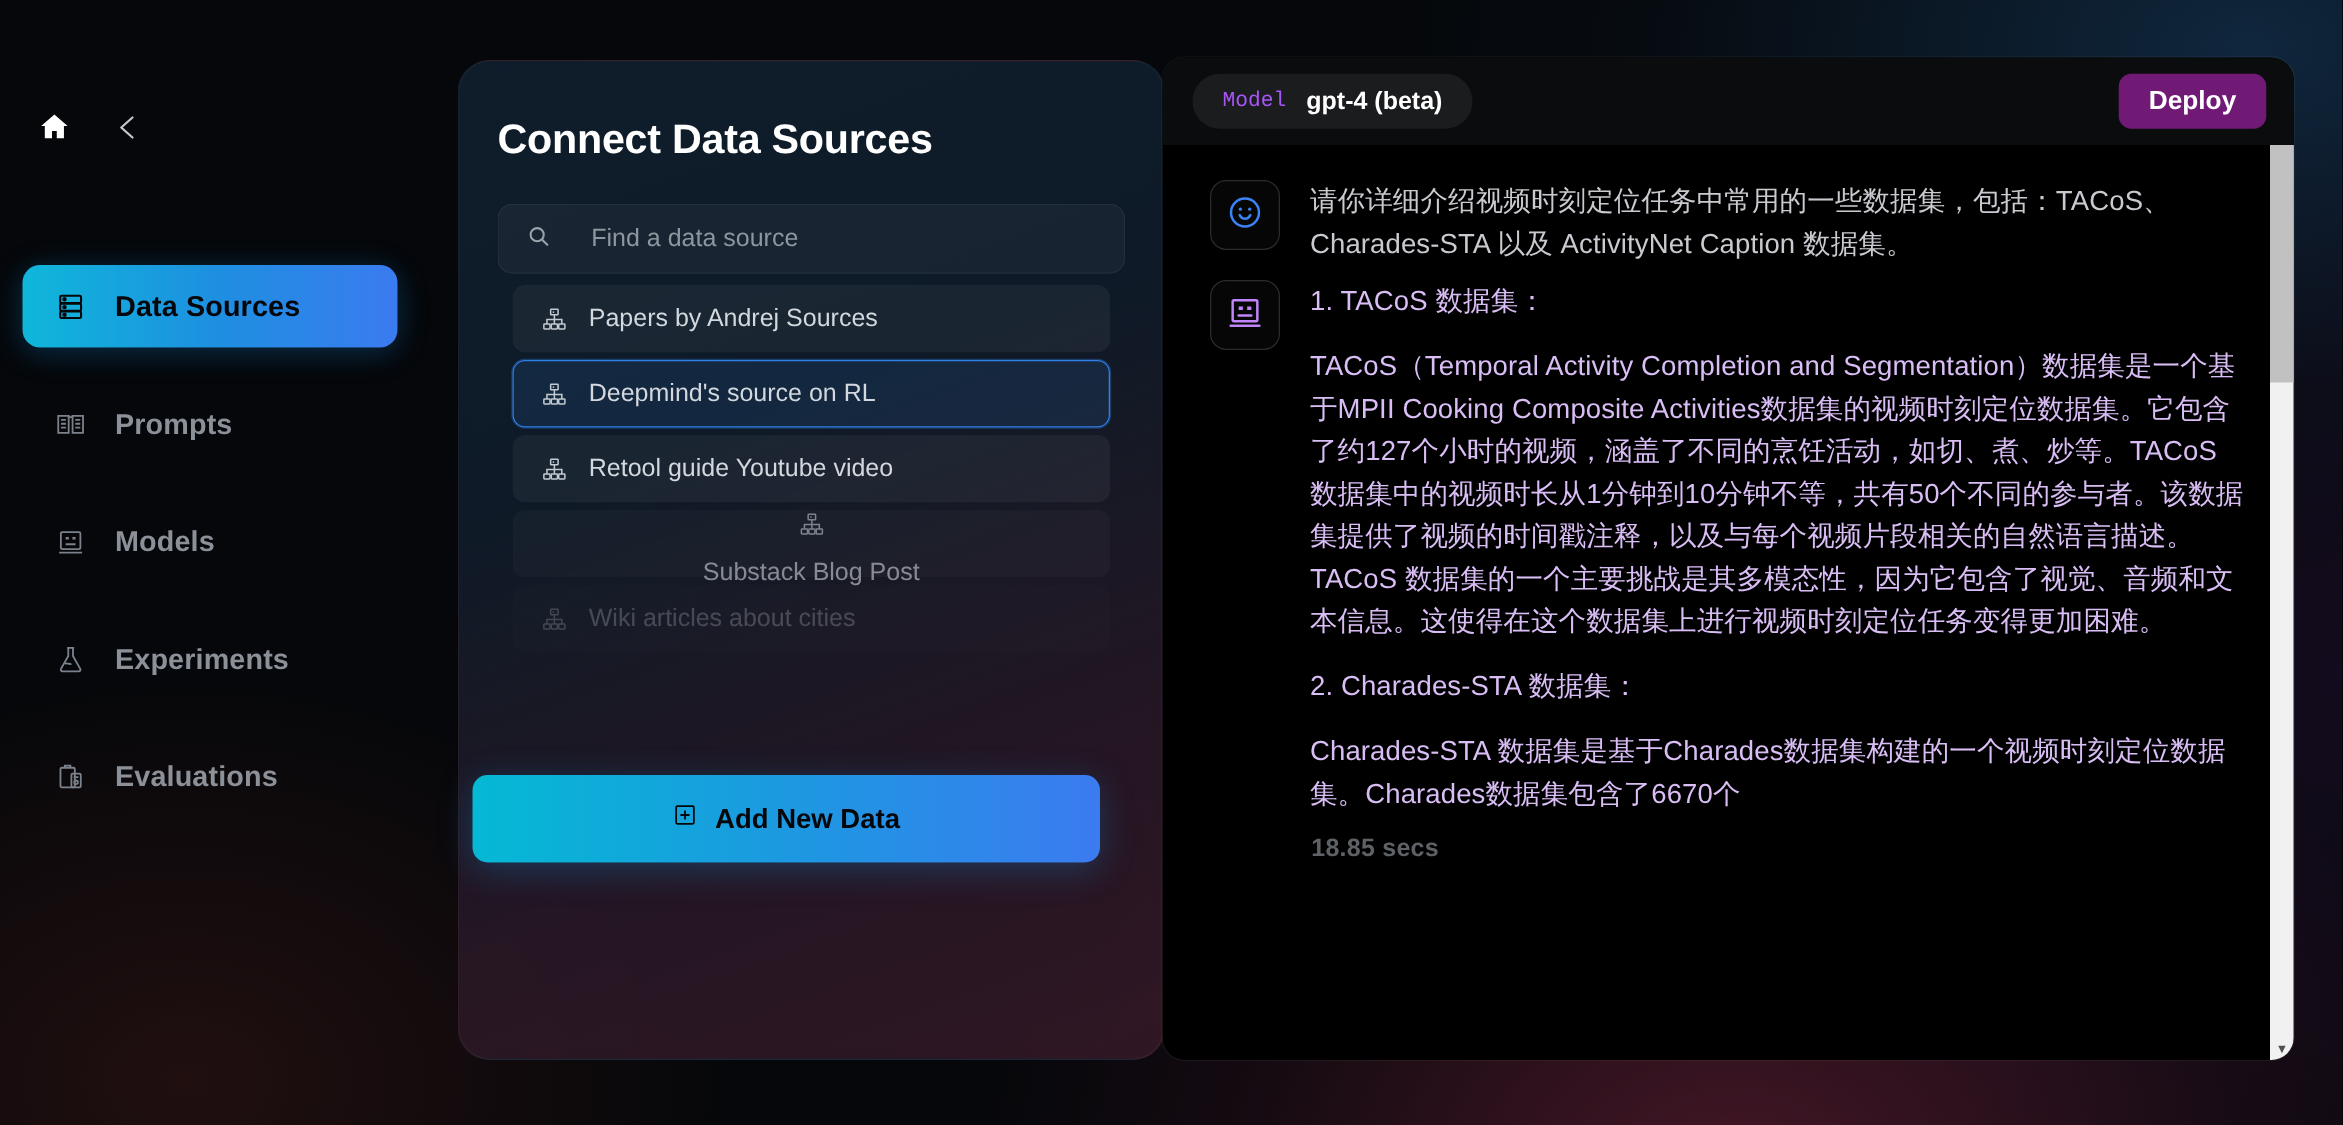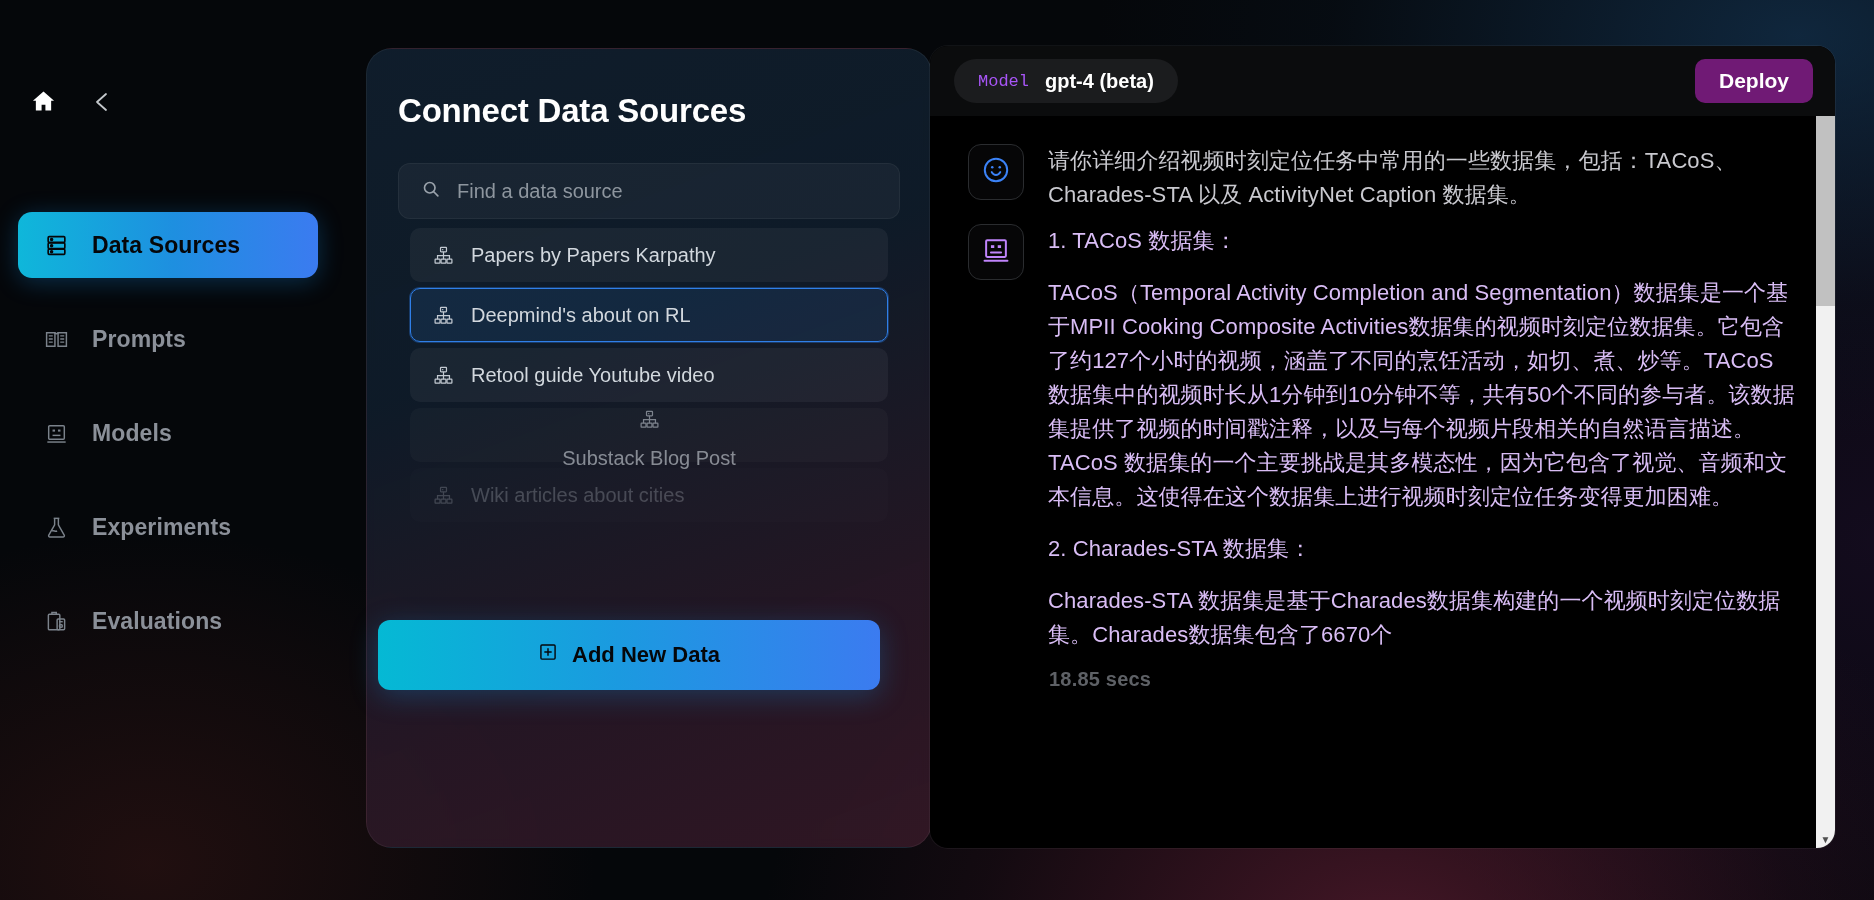--- a/index.html
+++ b/index.html
@@ -90,21 +90,21 @@
   #ds-search {
     position: absolute;
     left: 32px; top: 115px;
     width: 502px;
     height: 56px;
     border-radius: 12px;
     background: rgba(255,255,255,0.045);
     border: 1px solid rgba(255,255,255,0.05);
     display: flex;
     align-items: center;
-    gap: 16px;
+    gap: 32px;
     padding: 0 22px;
   }
   #ds-search .ph {
     font-size: 20px;
     color: #8e969f;
     font-weight: 400;
   }
 
   #ds-list {
     position: absolute;
@@ -388,35 +388,35 @@
       <span class="ds-ic">
         <svg width="21" height="21" viewBox="0 0 24 24" fill="none" stroke="#c3cad2" stroke-width="1.4">
           <rect x="8.6" y="2.8" width="6.8" height="5" rx="0.6"></rect>
           <rect x="2.4" y="16.2" width="5.6" height="4.6" rx="0.6"></rect>
           <rect x="9.2" y="16.2" width="5.6" height="4.6" rx="0.6"></rect>
           <rect x="16" y="16.2" width="5.6" height="4.6" rx="0.6"></rect>
           <path d="M12 7.8v4.4M5.2 16.2v-4h13.6v4M12 12.2v4"></path>
           <circle cx="11.1" cy="5.3" r="0.8" fill="#c3cad2" stroke="none"></circle>
         </svg>
       </span>
-      <span>Papers by Papers Karpathy</span>
+      <span>Papers by Andrej Sources</span>
     </div>
 
     <div class="ds-item selected">
       <span class="ds-ic">
         <svg width="21" height="21" viewBox="0 0 24 24" fill="none" stroke="#c3cad2" stroke-width="1.4">
           <rect x="8.6" y="2.8" width="6.8" height="5" rx="0.6"></rect>
           <rect x="2.4" y="16.2" width="5.6" height="4.6" rx="0.6"></rect>
           <rect x="9.2" y="16.2" width="5.6" height="4.6" rx="0.6"></rect>
           <rect x="16" y="16.2" width="5.6" height="4.6" rx="0.6"></rect>
           <path d="M12 7.8v4.4M5.2 16.2v-4h13.6v4M12 12.2v4"></path>
           <circle cx="11.1" cy="5.3" r="0.8" fill="#c3cad2" stroke="none"></circle>
         </svg>
       </span>
-      <span>Deepmind's about on RL</span>
+      <span>Deepmind's source on RL</span>
     </div>
 
     <div class="ds-item">
       <span class="ds-ic">
         <svg width="21" height="21" viewBox="0 0 24 24" fill="none" stroke="#c3cad2" stroke-width="1.4">
           <rect x="8.6" y="2.8" width="6.8" height="5" rx="0.6"></rect>
           <rect x="2.4" y="16.2" width="5.6" height="4.6" rx="0.6"></rect>
           <rect x="9.2" y="16.2" width="5.6" height="4.6" rx="0.6"></rect>
           <rect x="16" y="16.2" width="5.6" height="4.6" rx="0.6"></rect>
           <path d="M12 7.8v4.4M5.2 16.2v-4h13.6v4M12 12.2v4"></path>

